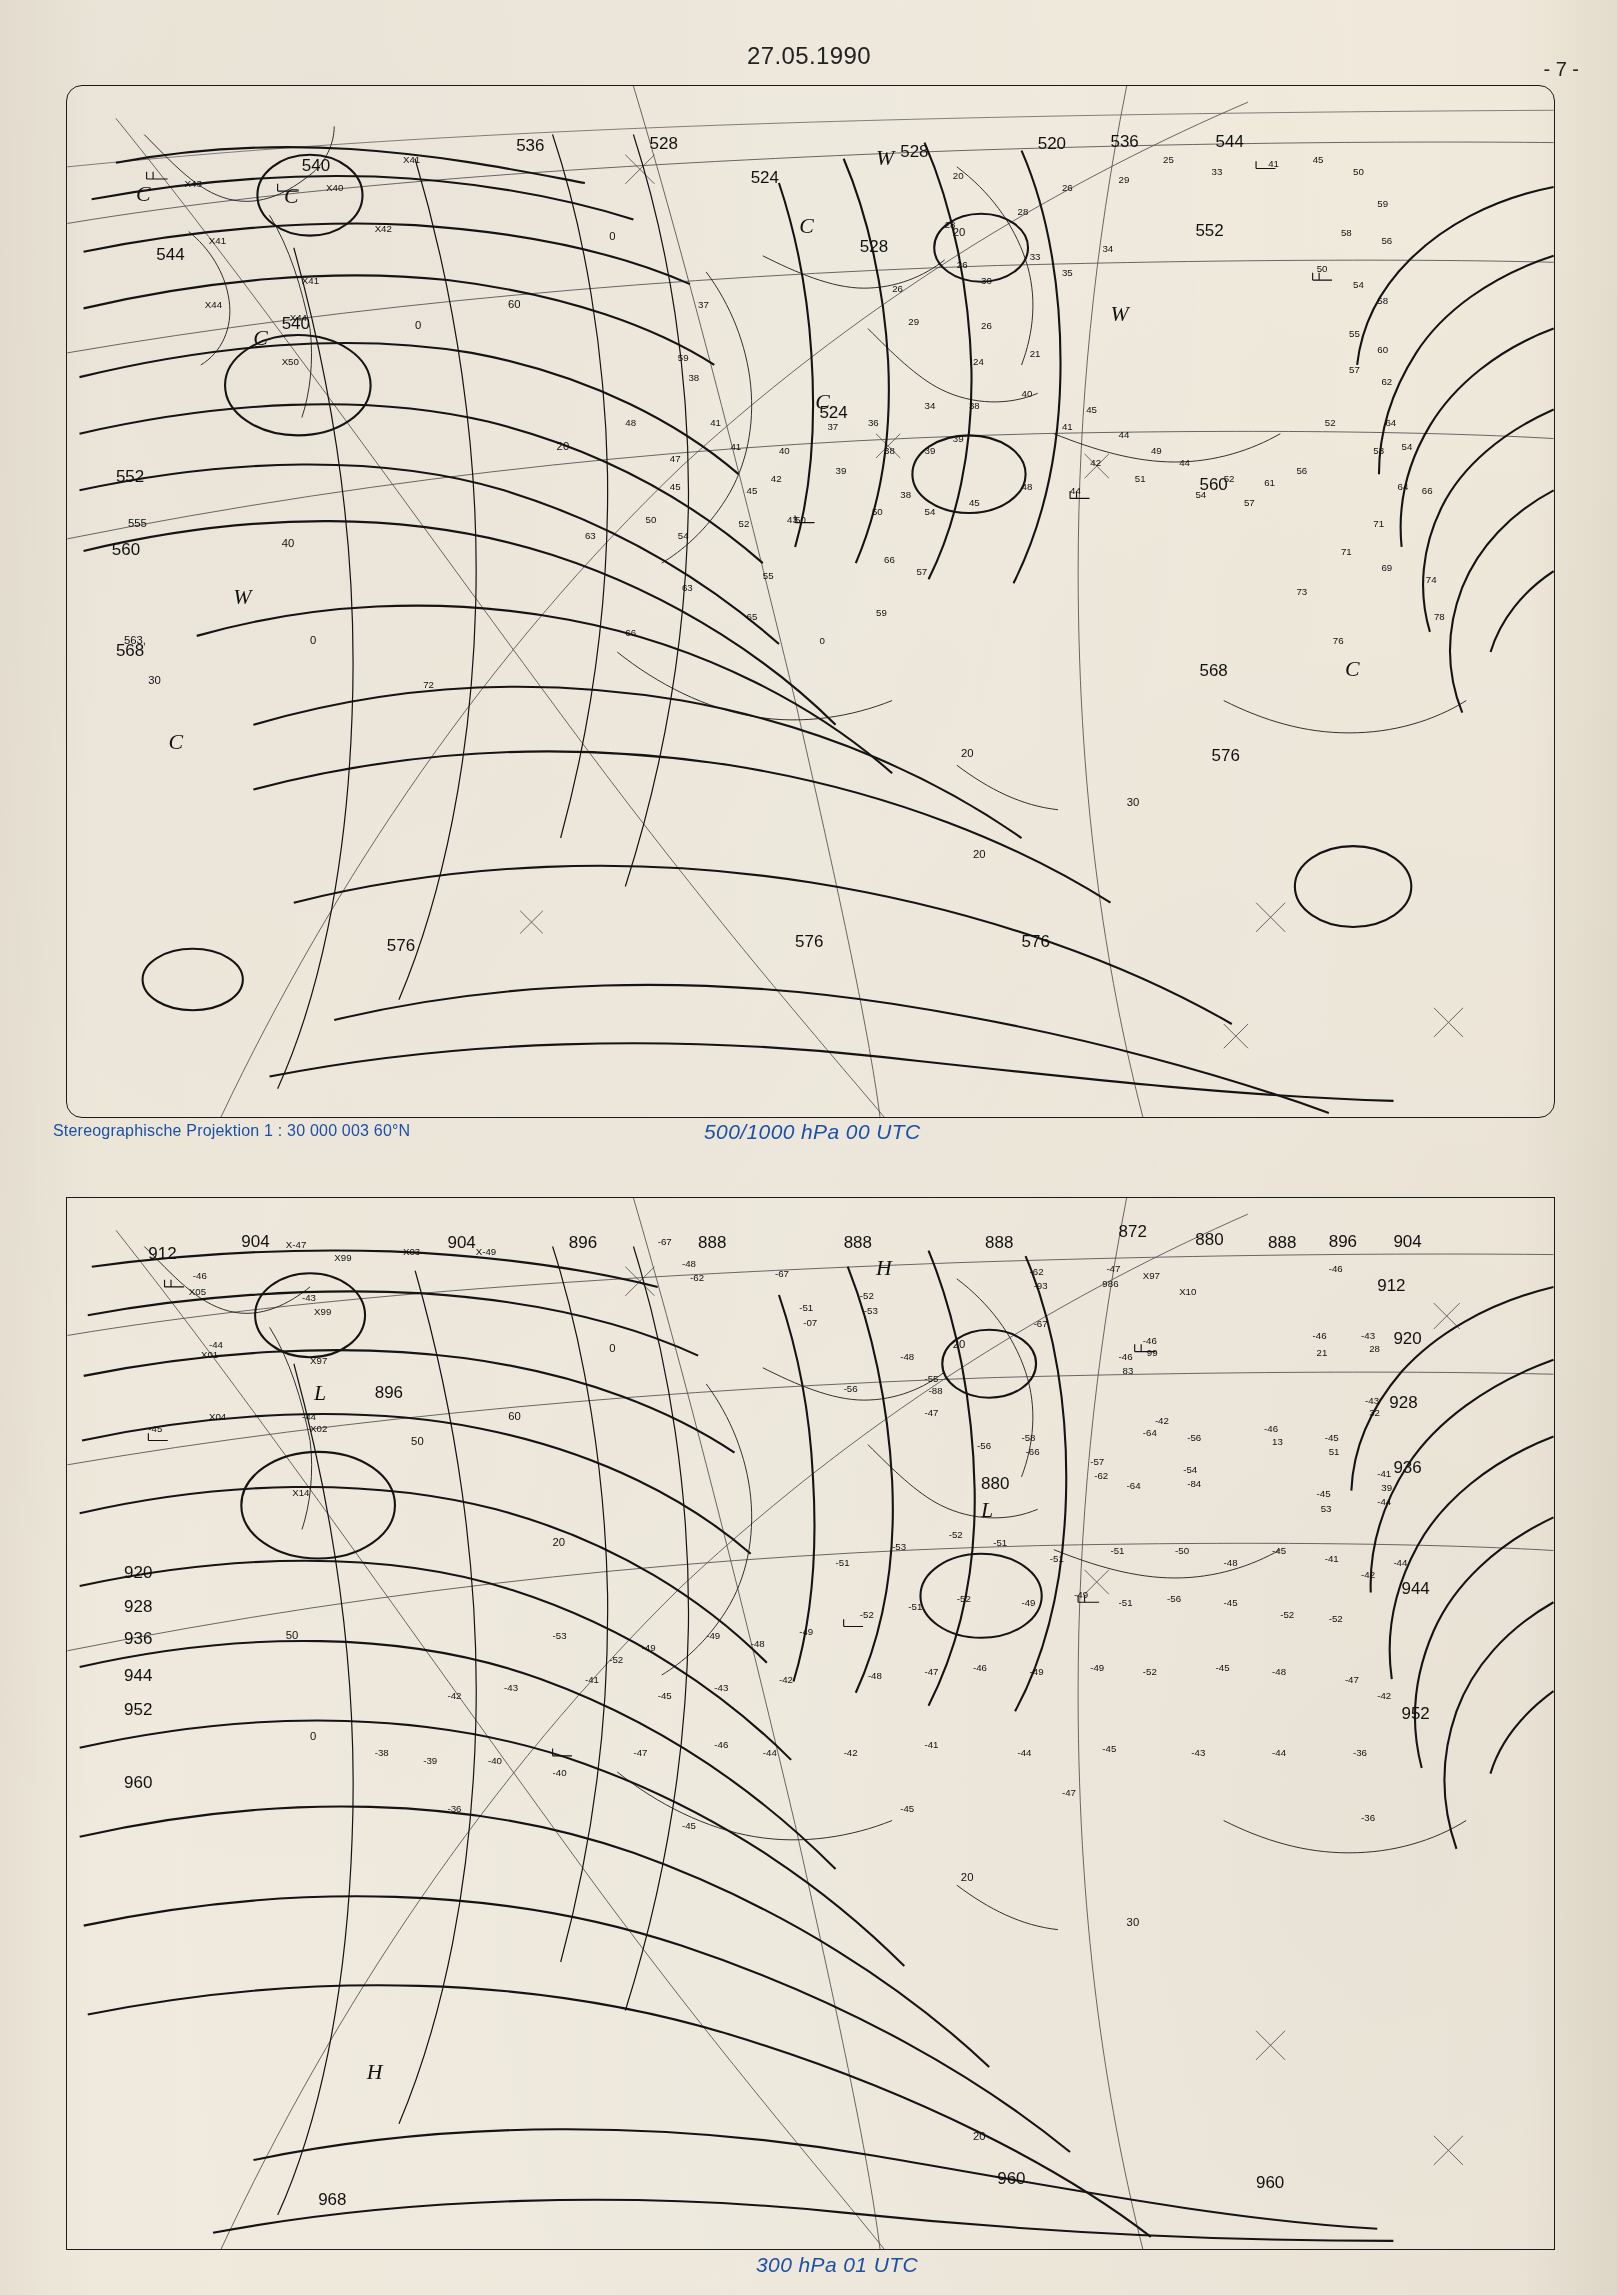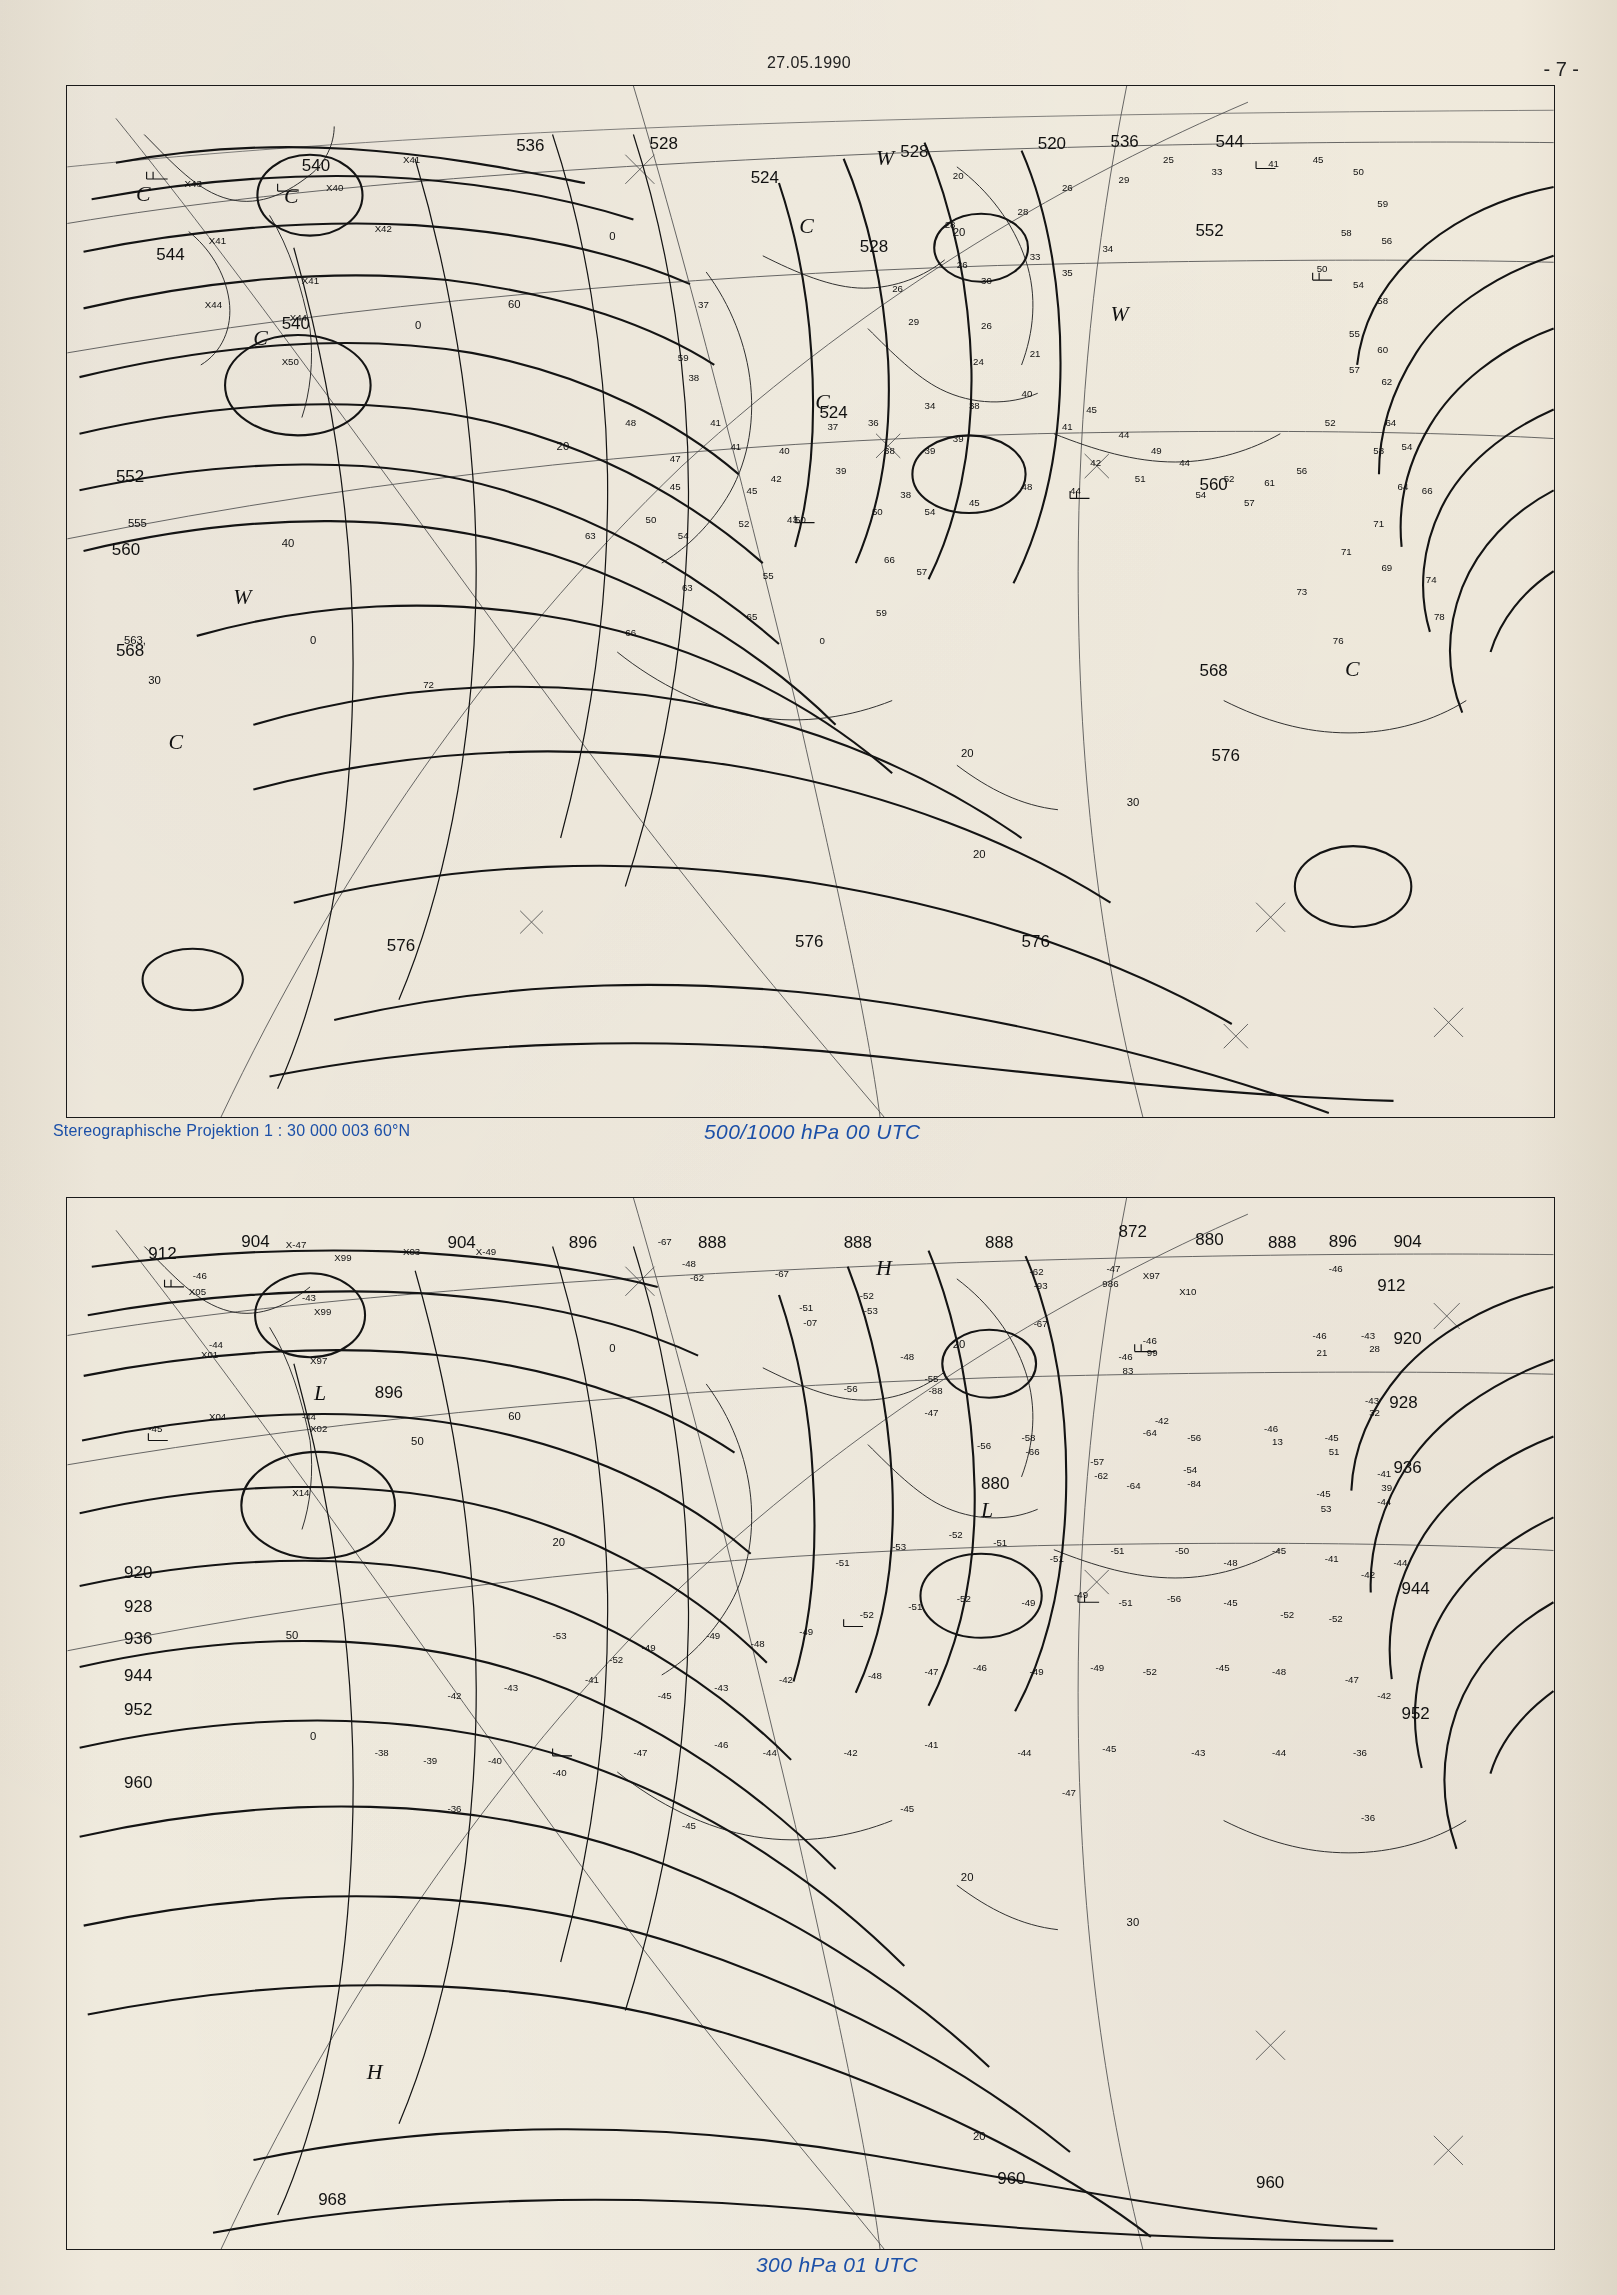--- a/index.html
+++ b/index.html
@@ -2,24 +2,24 @@
 <html style="font-size:13px"><head>
 <meta charset="utf-8">
 <style>
   html,body{margin:0;padding:0;background:#efe9dd;}
   body{width:1618px;height:2295px;position:relative;font-family:"Liberation Sans",sans-serif;overflow:hidden;}
   .page{position:absolute;inset:0;background:linear-gradient(90deg,#e7e0d2 0%,#efe9dc 6%,#f2ece0 50%,#efe8da 94%,#e3dbcb 100%);}
   .grain{position:absolute;inset:0;background:
      radial-gradient(ellipse at 20% 10%, rgba(0,0,0,0.03), transparent 60%),
      radial-gradient(ellipse at 85% 80%, rgba(0,0,0,0.035), transparent 65%);
      pointer-events:none;}
-  .date{position:absolute;top:54px;left:0;width:1618px;text-align:center;font-size:16px;color:#222;letter-spacing:0.4px;}
+  .date{position:absolute;top:42px;left:0;width:1618px;text-align:center;font-size:24px;color:#222;letter-spacing:0.4px;}
   .pageno{position:absolute;top:58px;right:39px;font-size:20px;color:#222;}
   .panel{position:absolute;border:1.6px solid #1a1a1a;background:rgba(255,255,255,0.05);overflow:hidden;}
-  #panel-top{left:66px;top:85px;width:1487px;height:1031px;}
+  #panel-top{left:66px;top:85px;width:1487px;height:1031px;border-radius:16px;}
   #panel-bottom{left:66px;top:1197px;width:1487px;height:1051px;}
   .cap{position:absolute;font-size:21px;color:#1c50a8;letter-spacing:0.4px;font-style:italic;}
   #cap-top{left:704px;top:1120px;}
   #cap-bottom{left:756px;top:2253px;}
   #proj{position:absolute;left:53px;top:1122px;font-size:16px;color:#1c50a8;letter-spacing:0.2px;}
   svg{position:absolute;left:0;top:0;}
   .iso{fill:none;stroke:#141414;stroke-width:2.6;}
   .iso-thin{fill:none;stroke:#141414;stroke-width:1.5;}
   .coast{fill:none;stroke:#2a2a2a;stroke-width:1.2;}
   .grid{fill:none;stroke:#555;stroke-width:1.1;}

